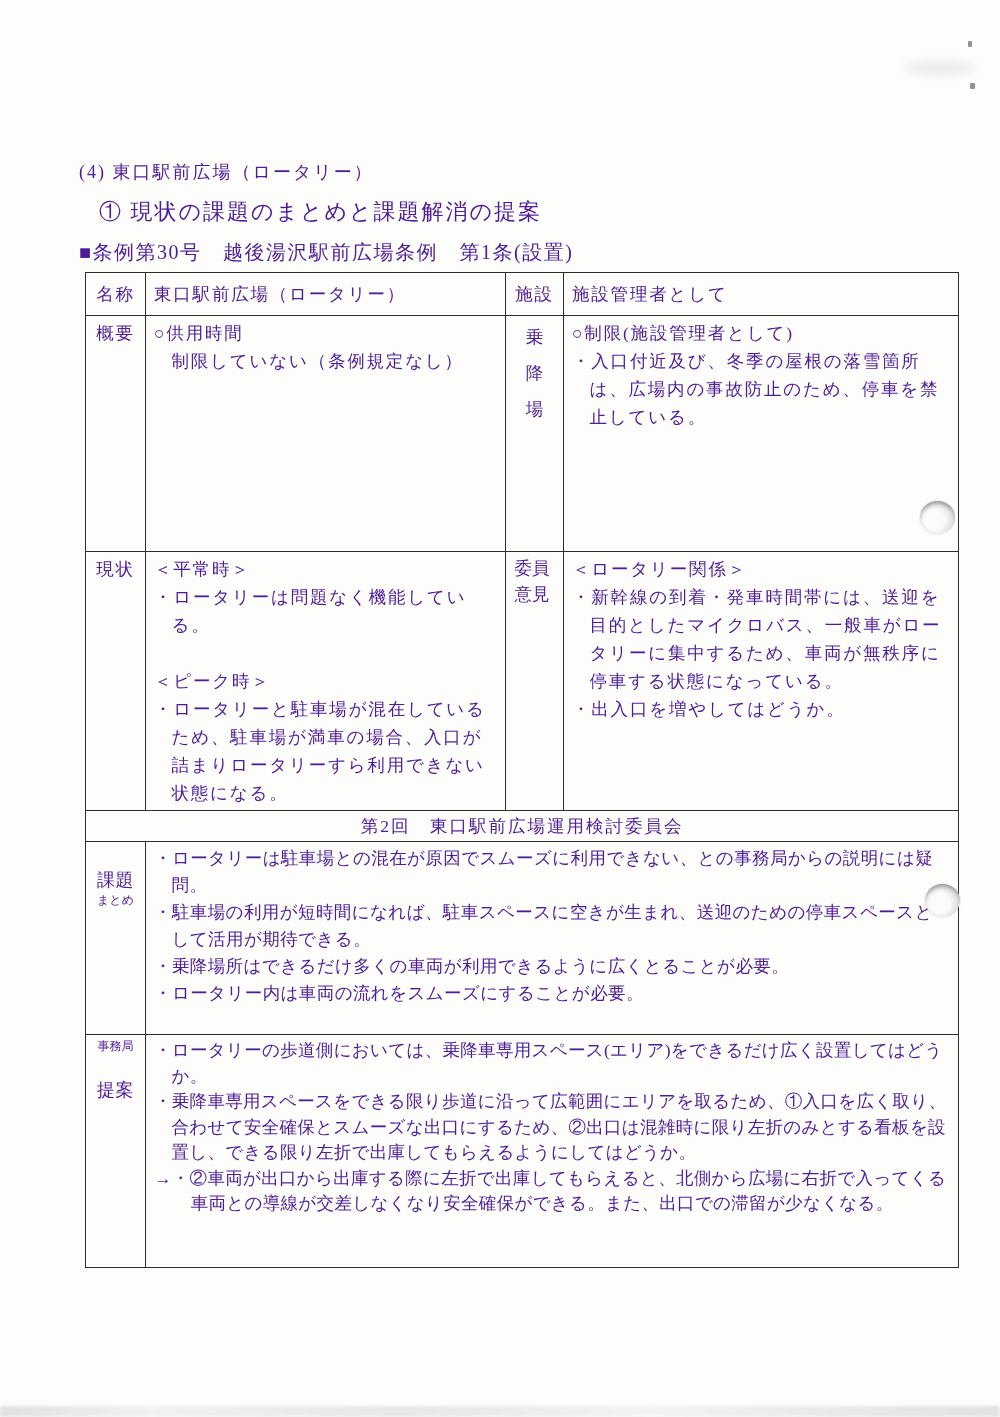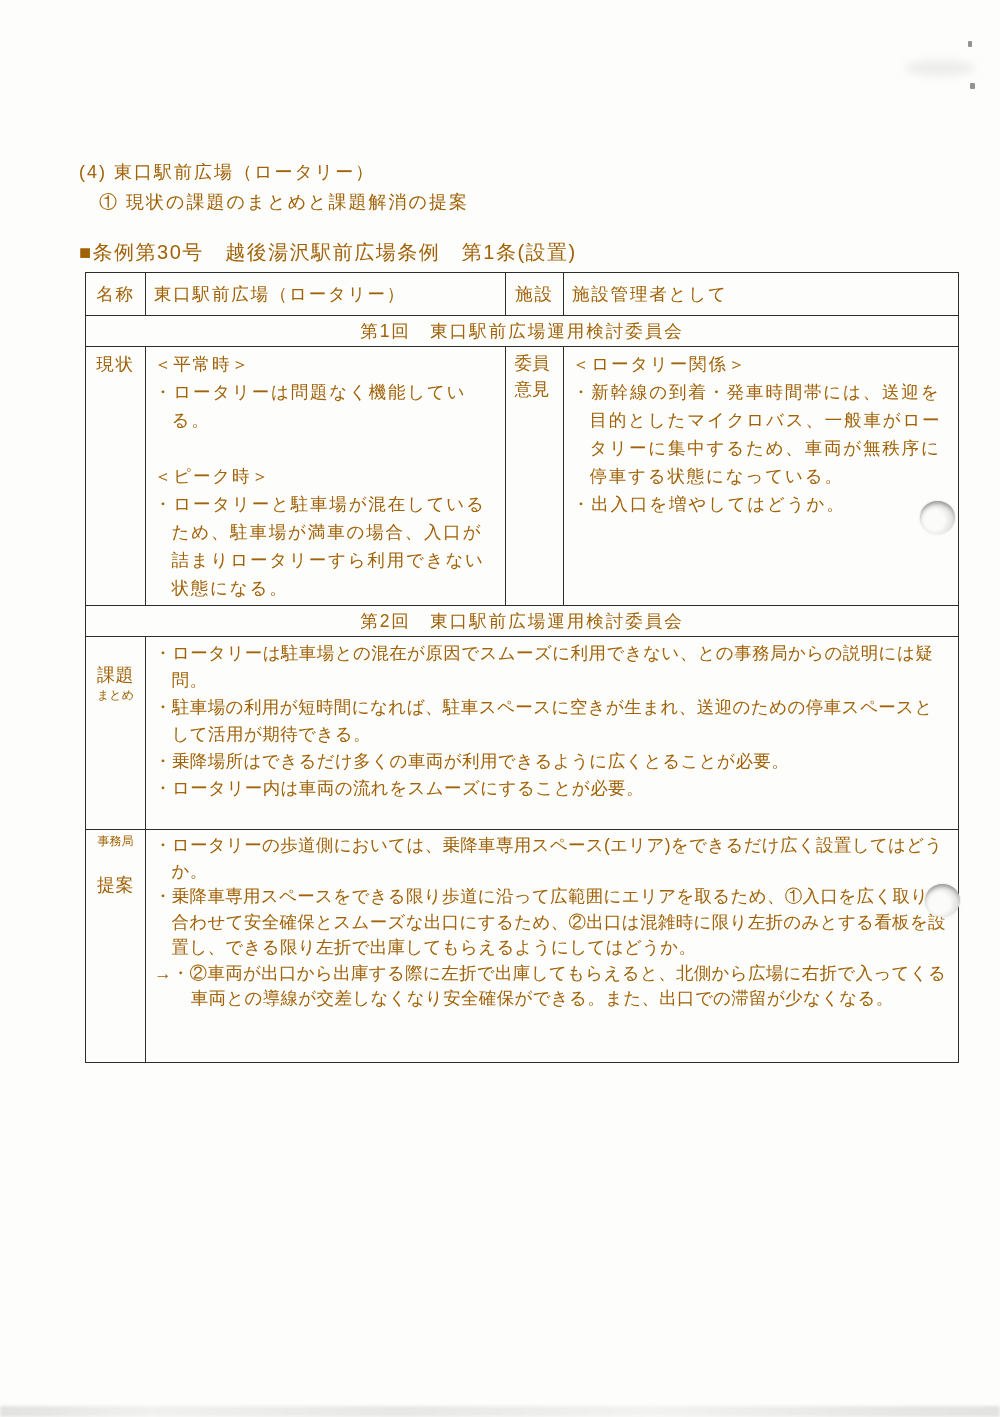--- a/index.html
+++ b/index.html
@@ -1,25 +1,25 @@
 <!DOCTYPE html>
 <html lang="ja"><head>
 <meta charset="utf-8">
 <style>
   html,body { margin:0; padding:0; background:#ffffff; }
   .page {
     position:relative;
     width:1000px; height:1417px;
     background:#fdfdfc;
-    font-family:Liberation Sans, sans-serif;
-    color:#a16207;
+    font-family:Liberation Serif, serif;
+    color:#4c1d95;
     overflow:hidden;
   }
   .h1 { position:absolute; left:79px; top:160px; font-size:18px; letter-spacing:2px; }
-  .h2 { position:absolute; left:99px; top:190px; font-size:18px; letter-spacing:2px; }
+  .h2 { position:absolute; left:99px; top:197px; font-size:22px; letter-spacing:2px; }
   .caption { position:absolute; left:79px; top:239px; font-size:20px; letter-spacing:1.5px; }
 
   table.doc { position:absolute; left:85px; top:272px; width:873px;
     border-collapse:collapse; table-layout:fixed; }
   table.doc td {
     border:1.4px solid #2d2d2d;
     vertical-align:top;
     padding:3px 8px;
     font-size:17.5px;
     line-height:28px;
@@ -84,24 +84,35 @@
     </colgroup>
 
     <tbody>
         <tr class="r-header">
       <td class="lab">名称</td>
       <td>東口駅前広場（ロータリー）</td>
       <td class="lab">施設</td>
       <td>施設管理者として</td>
     </tr>
 
+    <tr class="r-overview">
+      <td class="lab">概要</td>
+      <td>
+        <div>○供用時間</div>
+        <div class="indent1">制限していない（条例規定なし）</div>
+      </td>
+      <td class="lab">
+        <div class="vlab1">乗降場</div>
+      </td>
+      <td>
+        <div>○制限(施設管理者として)</div>
+        <div class="b">・入口付近及び、冬季の屋根の落雪箇所は、広場内の事故防止のため、停車を禁止している。</div>
+      </td>
+    </tr>
 
-    <tr class="band">
-      <td colspan="4">第1回　東口駅前広場運用検討委員会</td>
-    </tr>
 
     <tr class="r-current">
       <td class="lab">現状</td>
       <td>
         <div>＜平常時＞</div>
         <div class="b">・ロータリーは問題なく機能している。</div>
         <div class="gap-top">＜ピーク時＞</div>
         <div class="b">・ロータリーと駐車場が混在しているため、駐車場が満車の場合、入口が詰まりロータリーすら利用できない状態になる。</div>
       </td>
       <td class="lab">

